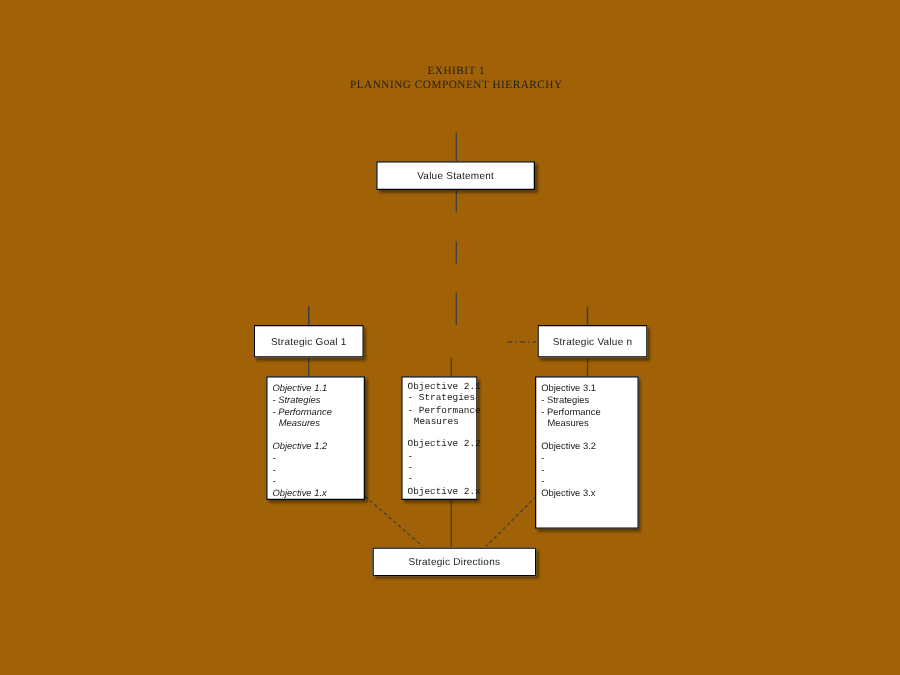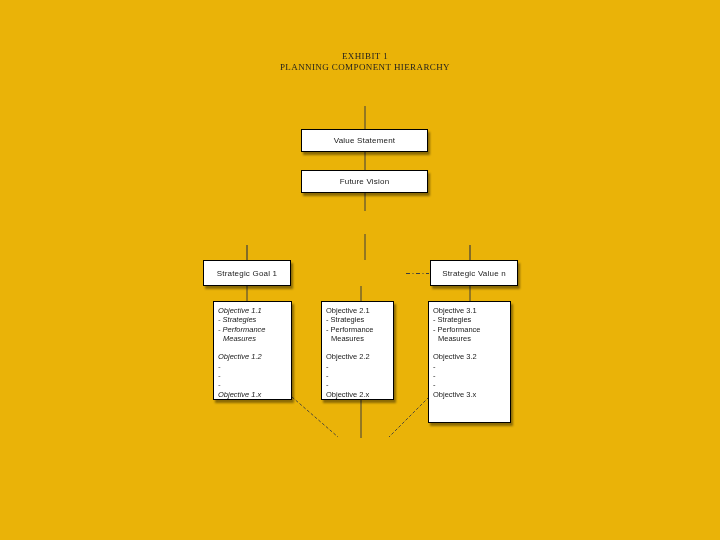--- a/index.html
+++ b/index.html
@@ -1,20 +1,20 @@
 <!DOCTYPE html>
 <html><head>
 <meta charset="utf-8">
 <style>
   html, body { margin: 0; padding: 0; background: #ffffff; }
   #stage {
     position: relative;
     width: 720px;
     height: 540px;
-    background: #eab308;
+    background: #a16207;
     overflow: hidden;
     font-family: "Liberation Sans", sans-serif;
   }
   #connectors {
     position: absolute;
     left: 0; top: 0;
     width: 720px; height: 540px;
     pointer-events: none;
   }
   .title-block {
@@ -78,23 +78,20 @@
   </svg>
 
   <div class="title-block">
     <div>EXHIBIT 1</div>
     <div>PLANNING COMPONENT HIERARCHY</div>
   </div>
 
   <div class="box label-box" style="left:301px; top:129px; width:127px; height:23px;">
     <span>Value Statement</span>
   </div>
-  <div class="box label-box" style="left:301px; top:170px; width:127px; height:23px;">
-    <span>Future Vision</span>
-  </div>
 
   <div class="box label-box" style="left:203px; top:260px; width:88px; height:26px;">
     <span>Strategic Goal 1</span>
   </div>
   <div class="box label-box" style="left:430px; top:260px; width:88px; height:26px;">
     <span>Strategic Value n</span>
   </div>
 
   <div class="box obj-box" style="left:213px; top:301px; width:79px; height:99px;font-style:italic;">
     <div class="obj-line">Objective 1.1</div>
@@ -102,21 +99,21 @@
     <div class="obj-line">- Performance</div>
     <div class="obj-line indent">Measures</div>
     <div class="obj-line"></div>
     <div class="obj-line">Objective 1.2</div>
     <div class="obj-line">-</div>
     <div class="obj-line">-</div>
     <div class="obj-line">-</div>
     <div class="obj-line">Objective 1.x</div>
   </div>
 
-  <div class="box obj-box" style="left:321px; top:301px; width:73px; height:99px;">
+  <div class="box obj-box" style="left:321px; top:301px; width:61px; height:99px;font-family:Liberation Mono, monospace;">
     <div class="obj-line">Objective 2.1</div>
     <div class="obj-line">- Strategies</div>
     <div class="obj-line">- Performance</div>
     <div class="obj-line indent">Measures</div>
     <div class="obj-line"></div>
     <div class="obj-line">Objective 2.2</div>
     <div class="obj-line">-</div>
     <div class="obj-line">-</div>
     <div class="obj-line">-</div>
     <div class="obj-line">Objective 2.x</div>
@@ -128,14 +125,17 @@
     <div class="obj-line">- Performance</div>
     <div class="obj-line indent">Measures</div>
     <div class="obj-line"></div>
     <div class="obj-line">Objective 3.2</div>
     <div class="obj-line">-</div>
     <div class="obj-line">-</div>
     <div class="obj-line">-</div>
     <div class="obj-line">Objective 3.x</div>
   </div>
 
+  <div class="box label-box" style="left:298px; top:438px; width:131px; height:23px;">
+    <span>Strategic Directions</span>
+  </div>
 
 </div>
 
 </body></html>

